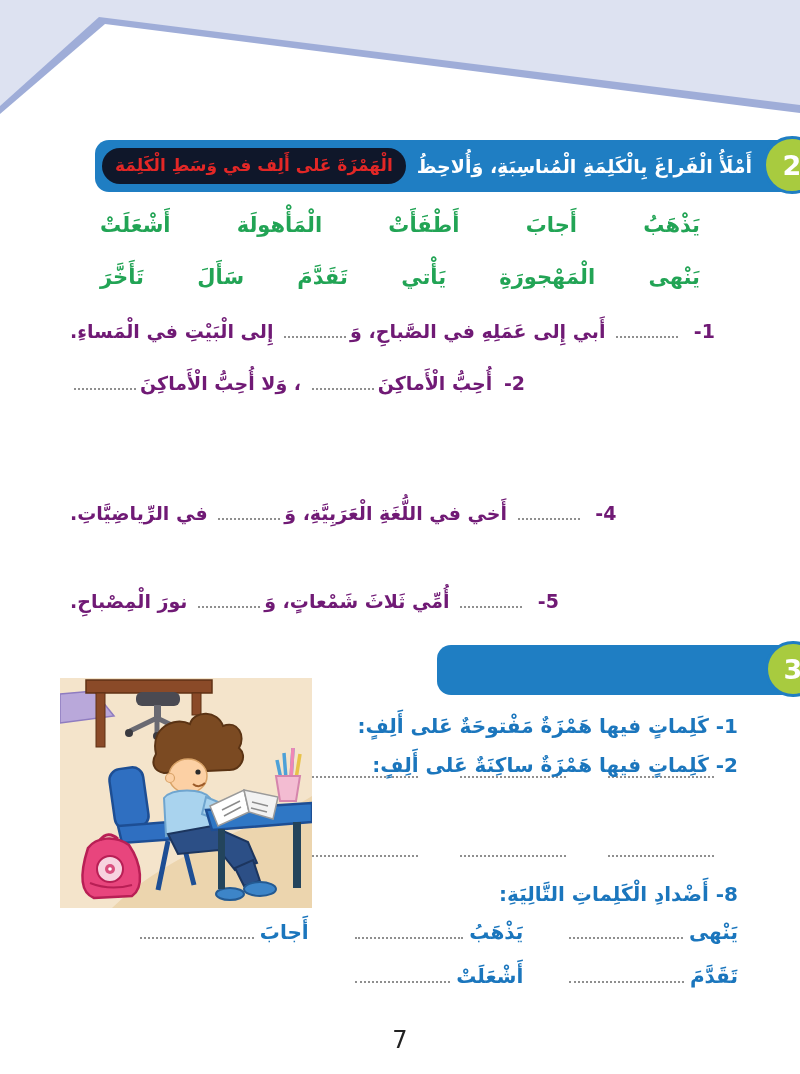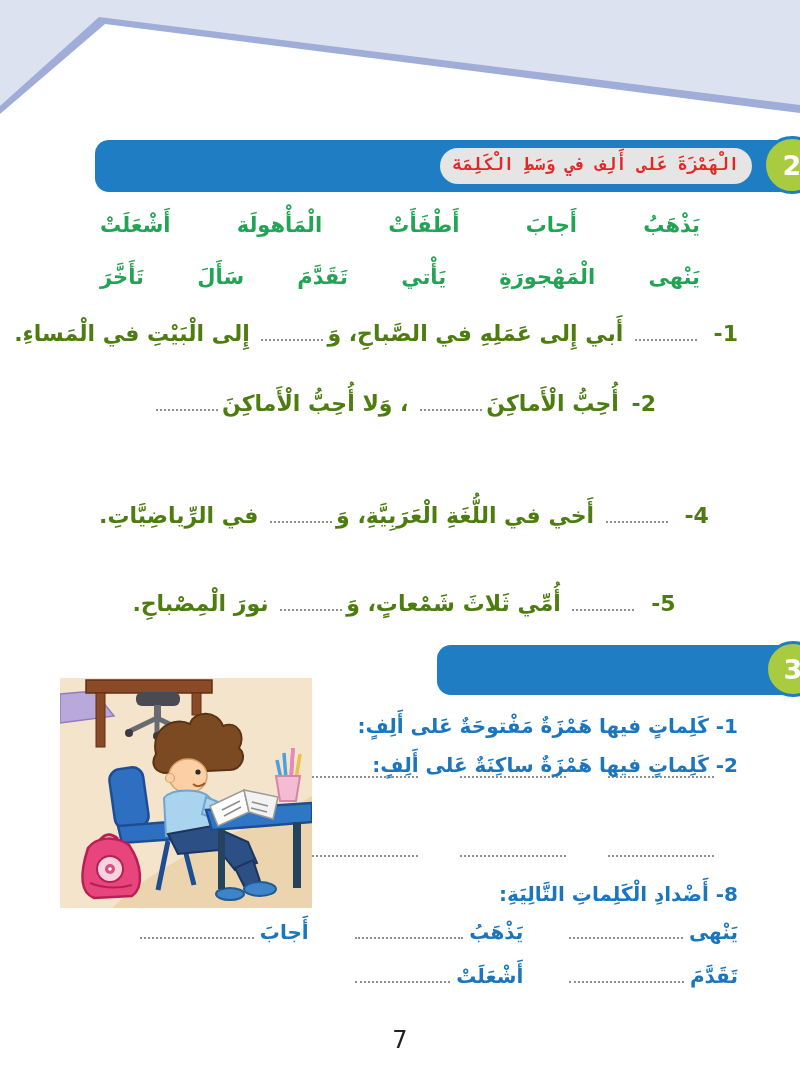--- a/index.html
+++ b/index.html
@@ -28,37 +28,37 @@
   .bar3{left:437px;top:645px;width:307px;height:50px;justify-content:center;padding:0 62px 0 10px;}
   .num-circle{
     position:absolute;right:-5px;top:-4px;width:58px;height:58px;border-radius:50%;
     background:#a8cb3f;border:3px solid #1f7ec3;box-sizing:border-box;
     color:#fff;font-size:27px;font-weight:bold;
     display:flex;align-items:center;justify-content:center;
   }
   .bar3 .num-circle{width:56px;height:56px;top:-4px;}
   .bar-title{font-size:19px;white-space:nowrap;line-height:1.6;}
   .pill{
-    background:#e5e5e5;border-radius:999px;padding:5px 13px;
-    color:#e32726;font-size:17px;font-weight:bold;white-space:nowrap;line-height:1.5;font-family:Liberation Mono, monospace;
+    background:#0f172a;border-radius:999px;padding:5px 13px;
+    color:#e32726;font-size:17px;font-weight:bold;white-space:nowrap;line-height:1.5;
   }
 
   
   .wordrow{
     position:absolute;left:100px;width:600px;direction:rtl;
     display:flex;justify-content:space-between;
     color:#22a455;font-weight:bold;font-size:21px;line-height:1.7;
   }
   .wordrow1{top:208px;}
   .wordrow2{top:260px;}
 
   
   .sentence{
-    position:absolute;right:62px;left:70px;direction:rtl;text-align:center;
-    color:#4d7c0f;font-weight:bold;font-size:22px;line-height:1.85;white-space:nowrap;
+    position:absolute;right:62px;left:70px;direction:rtl;text-align:left;
+    color:#701a75;font-weight:bold;font-size:19px;line-height:1.85;white-space:nowrap;
   }
   .snum{margin-left:5px;}
   .blank{
     display:inline-block;width:62px;height:0.85em;
     border-bottom:2px dotted #8f8f8f;margin:0 4px;
   }
 
   
   .question{
     position:absolute;right:62px;direction:rtl;text-align:right;
@@ -85,20 +85,21 @@
 </style>
 </head>
 <body>
 
 <div class="page-edge"></div>
 <div class="page-sheet"></div>
 
 <div class="content">
 
   <div class="bar bar2">
+    <span class="bar-title">أَمْلَأُ الْفَراغَ بِالْكَلِمَةِ الْمُناسِبَةِ، وَأُلاحِظُ</span>
     <span class="pill">الْهَمْزَةَ عَلى أَلِف في وَسَطِ الْكَلِمَة</span>
     <span class="num-circle">2</span>
   </div>
 
   <div class="wordrow wordrow1">
     <span class="word">يَذْهَبُ</span>
     <span class="word">أَجابَ</span>
     <span class="word">أَطْفَأَتْ</span>
     <span class="word">الْمَأْهولَة</span>
     <span class="word">أَشْعَلَتْ</span>
@@ -111,21 +112,21 @@
     <span class="word">سَأَلَ</span>
     <span class="word">تَأَخَّرَ</span>
   </div>
 
   <div class="sentence" style="top:314px">
     <span class="snum">1-</span>
     <span></span><span class="blank"></span>
     <span>أَبي إِلى عَمَلِهِ في الصَّباحِ، وَ</span><span class="blank"></span>
     <span>إِلى الْبَيْتِ في الْمَساءِ.</span>
   </div>
-  <div class="sentence" style="top:384px">
+  <div class="sentence" style="top:366px">
     <span class="snum">2-</span>
     <span>أُحِبُّ الْأَماكِنَ</span><span class="blank"></span>
     <span>، وَلا أُحِبُّ الْأَماكِنَ</span><span class="blank"></span>
     <span></span>
   </div>
   <div class="sentence" style="top:496px">
     <span class="snum">4-</span>
     <span></span><span class="blank"></span>
     <span>أَخي في اللُّغَةِ الْعَرَبِيَّةِ، وَ</span><span class="blank"></span>
     <span>في الرِّياضِيَّاتِ.</span>

